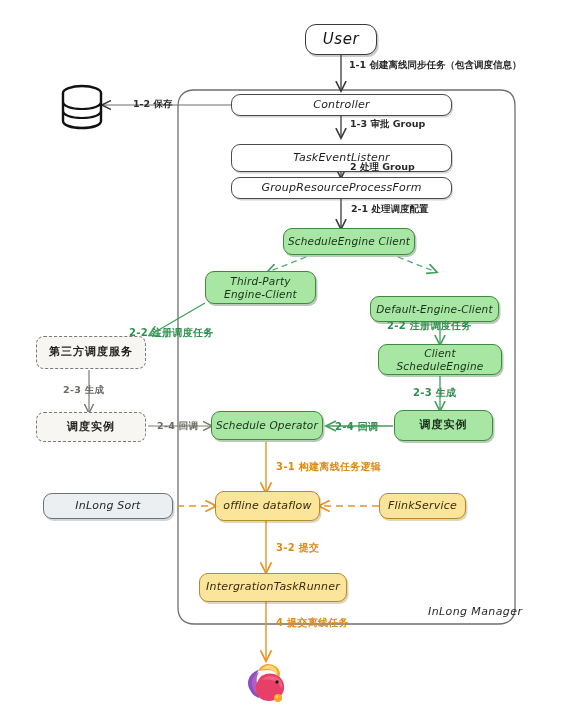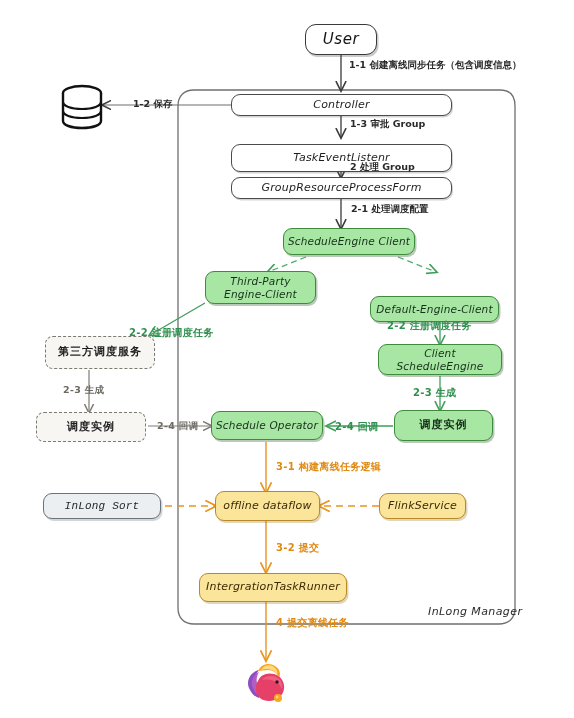--- a/index.html
+++ b/index.html
@@ -156,31 +156,31 @@
 
   <div class="node n-plain" style="left:231px;top:177px;width:221px;height:22px;">GroupResourceProcessForm</div>
 
   <div class="node n-green" style="left:283px;top:228px;width:132px;height:27px;">ScheduleEngine Client</div>
 
   <div class="node n-green" style="left:205px;top:271px;width:111px;height:33px;white-space:pre-line;">Third-Party
 Engine-Client</div>
 
   <div class="node n-green" style="left:370px;top:267px;width:129px;height:26px;margin-top:29px;">Default-Engine-Client</div>
 
-  <div class="node n-dashed" style="left:45px;top:336px;width:110px;height:33px;">第三方调度服务</div>
+  <div class="node n-dashed" style="left:36px;top:336px;width:110px;height:33px;">第三方调度服务</div>
 
   <div class="node n-green" style="left:378px;top:344px;width:124px;height:31px;">Client ScheduleEngine</div>
 
   <div class="node n-dashed" style="left:36px;top:412px;width:110px;height:30px;">调度实例</div>
 
   <div class="node n-green cn" style="left:394px;top:410px;width:99px;height:31px;">调度实例</div>
 
   <div class="node n-green" style="left:211px;top:411px;width:112px;height:29px;">Schedule Operator</div>
 
-  <div class="node n-grey" style="left:43px;top:493px;width:118px;height:26px;font-family:Liberation Mono, monospace;">InLong Sort</div>
+  <div class="node n-grey" style="left:43px;top:493px;width:130px;height:26px;">InLong Sort</div>
 
   <div class="node n-yellow" style="left:215px;top:491px;width:105px;height:30px;">offline dataflow</div>
 
   <div class="node n-yellow" style="left:379px;top:493px;width:87px;height:26px;">FlinkService</div>
 
   <div class="node n-yellow" style="left:199px;top:573px;width:148px;height:29px;">IntergrationTaskRunner</div>
 
   <div class="flink" style="left:242px;top:660px;">
     <svg width="50" height="50" viewBox="0 0 50 50">
 

